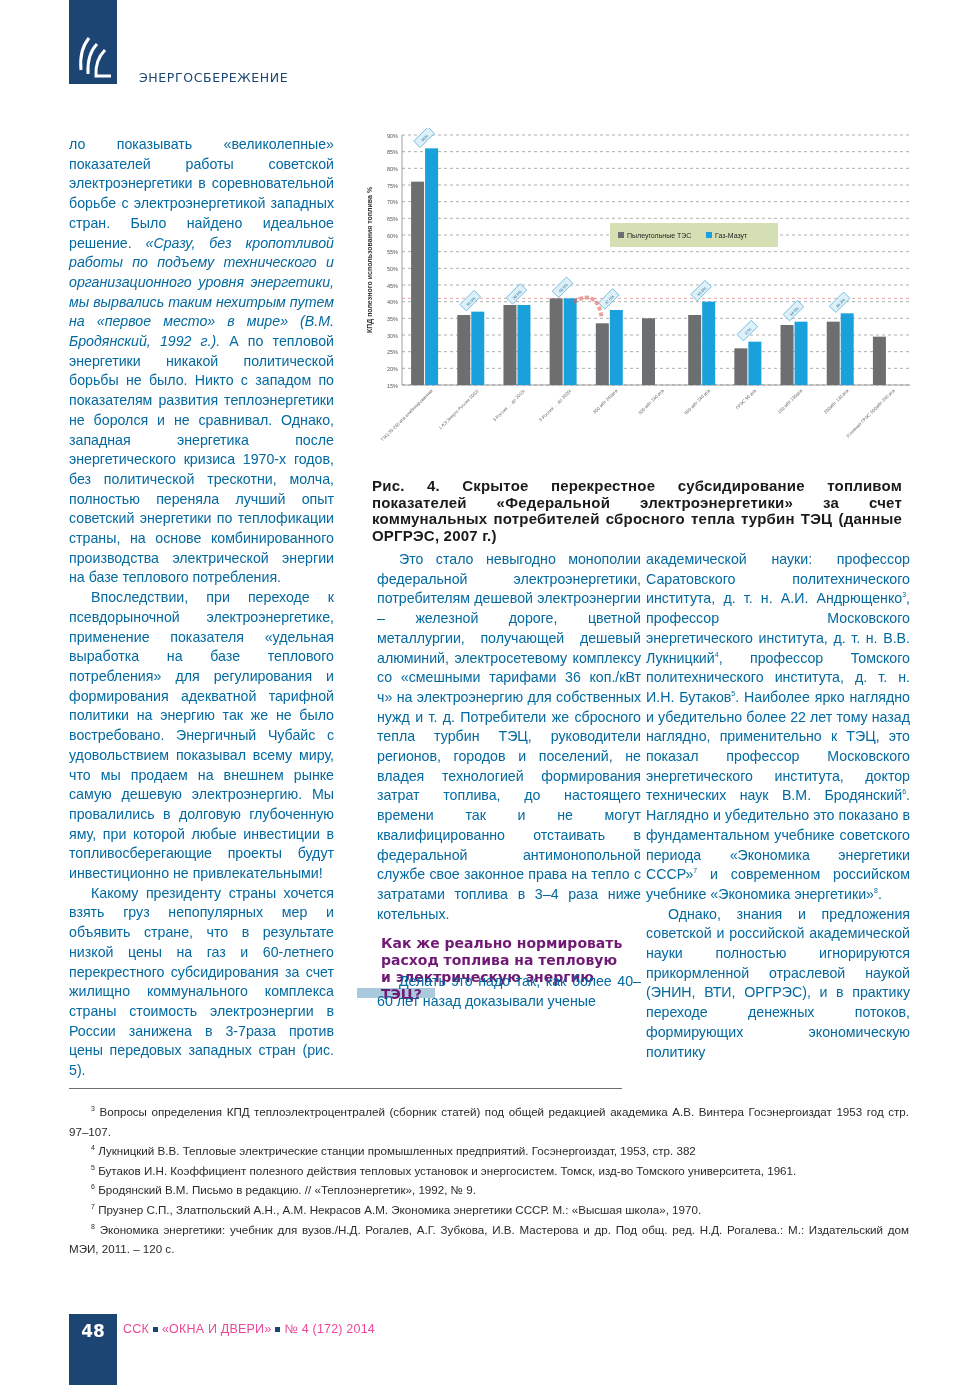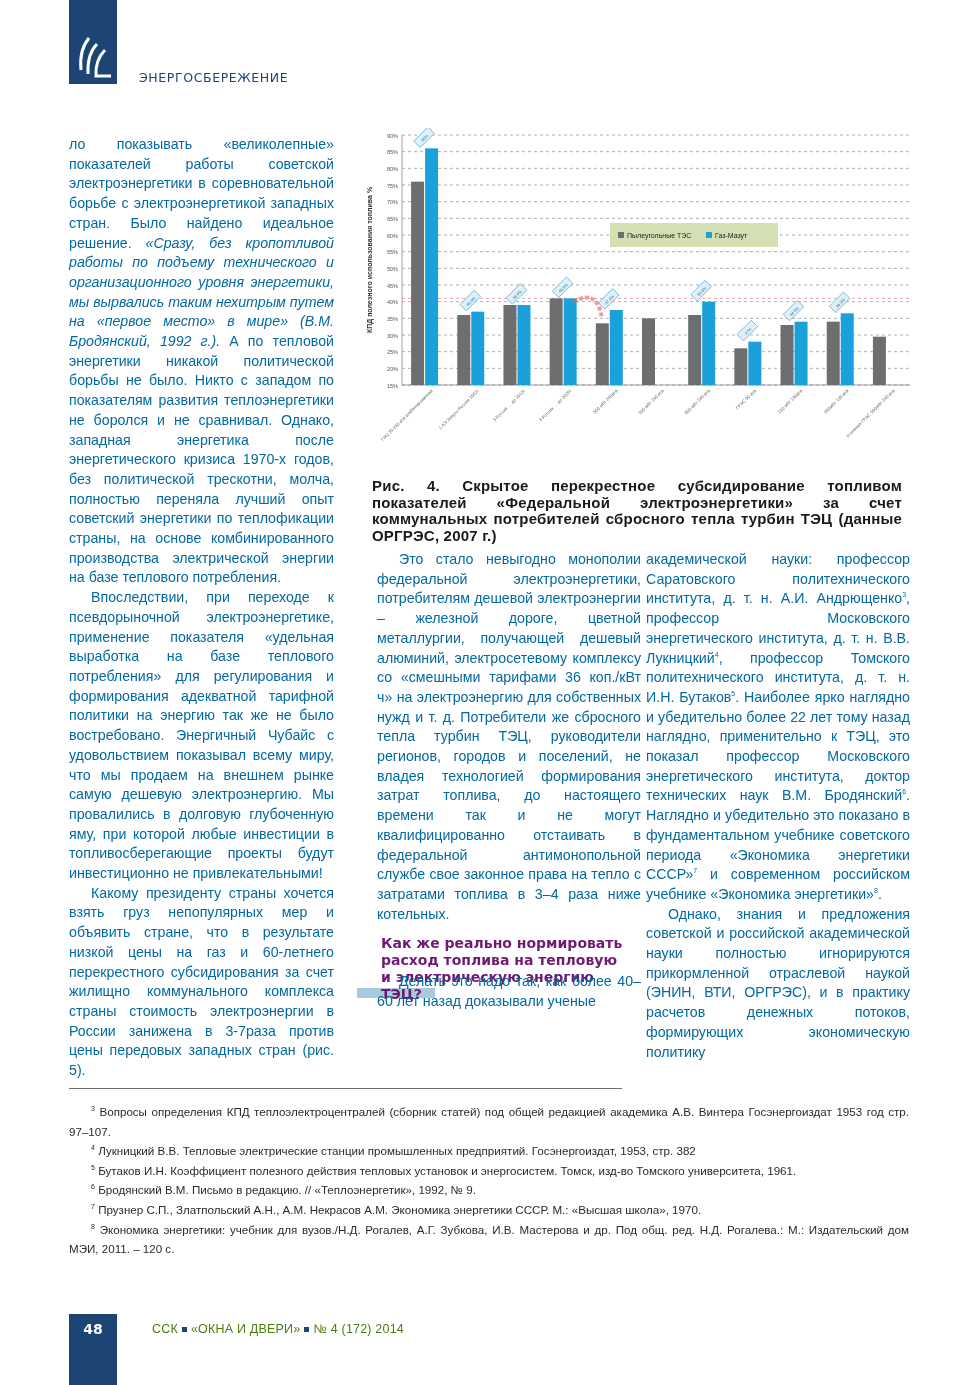--- a/index.html
+++ b/index.html
@@ -17,22 +17,22 @@
   sup { font-size: 7px; vertical-align: super; line-height: 0; }
   .subhead { position: absolute; left: 381px; top: 935px; width: 245px; font-weight: bold; font-size: 14px; line-height: 17px; color: #701a75; font-family: "DejaVu Sans", sans-serif; }
   .subhead-bar { position: absolute; left: 357px; top: 988px; width: 78px; height: 10px; background: #a9c9dc; }
   .col2b { left: 358px; top: 972px; }
   .chart { position: absolute; left: 362px; top: 128px; width: 555px; height: 340px; }
   .fig-caption { position: absolute; left: 372px; top: 478px; width: 530px; font-size: 15px; font-weight: bold; line-height: 16.5px; text-align: justify; color: #1a1a1a; font-family: "Liberation Sans", sans-serif; letter-spacing: 0.2px; }
   .rule { position: absolute; left: 69px; top: 1088px; width: 553px; height: 1px; background: #6e6e6e; }
   .footnotes { position: absolute; left: 69px; top: 1102px; width: 840px; font-size: 11.6px; line-height: 19.6px; color: #2b2a2a; }
   .footnotes p { text-indent: 22px; text-align: justify; }
   .page-block { position: absolute; left: 69px; top: 1314px; width: 48px; height: 71px; background: #1c4574; }
-  .page-num { position: absolute; left: 0; top: 7px; width: 48px; text-align: center; color: #ffffff; font-weight: bold; font-size: 14px; font-family: "DejaVu Sans", sans-serif; }
-  .journal { position: absolute; left: 152px; top: 1322px; font-size: 12.5px; color: #4d7c0f; letter-spacing: 0.2px; }
+  .page-num { position: absolute; left: 0; top: 7px; width: 48px; text-align: center; color: #ffffff; font-weight: bold; font-size: 17px; font-family: "DejaVu Sans", sans-serif; }
+  .journal { position: absolute; left: 123px; top: 1322px; font-size: 12.5px; color: #ec4899; letter-spacing: 0.2px; }
   .journal .sq { display: inline-block; width: 5px; height: 5px; background: #1c4574; margin: 0 4px; vertical-align: middle; }
 </style>
 </head>
 <body>
 
 <div class="logo-block">
   <svg width="38" height="42" viewBox="0 0 38 42">
     <path d="M14 2 Q4 14 6 34" stroke="#fff" stroke-width="3" fill="none"></path>
     <path d="M22 8 Q12 18 13 38" stroke="#fff" stroke-width="3" fill="none"></path>
     <path d="M30 14 Q20 24 21 40 L36 40" stroke="#fff" stroke-width="3" fill="none"></path>
@@ -147,21 +147,21 @@
   <p class="indent">Это стало невыгодно монополии федеральной электроэнергетики, потребителям дешевой электроэнергии – железной дороге, цветной металлургии, получающей дешевый алюминий, электросетевому комплексу со «смешными тарифами 36 коп./кВт ч» на электроэнергию для собственных нужд и т. д. Потребители же сбросного тепла турбин ТЭЦ, руководители регионов, городов и поселений, не владея технологией формирования затрат топлива, до настоящего времени так и не могут квалифицированно отстаивать в федеральной антимонопольной службе свое законное права на тепло с затратами топлива в 3–4 раза ниже котельных.</p>
 </div>
 <div class="subhead-bar"></div>
 <div class="subhead">Как же реально нормировать расход топлива на тепловую и электрическую энергию ТЭЦ?</div>
 <div class="col col2 col2b">
   <p class="indent">Делать это надо так, как более 40–60 лет назад доказывали ученые</p>
 </div>
 
 <div class="col col3">
   <p><span>академической науки: профессор Саратовского политехнического института, д. т. н. А.И. Андрющенко</span><sup>3</sup><span>, профессор Московского энергетического института, д. т. н. В.В. Лукницкий</span><sup>4</sup><span>, профессор Томского политехнического института, д. т. н. И.Н. Бутаков</span><sup>5</sup><span>. Наиболее ярко наглядно и убедительно более 22 лет тому назад наглядно, применительно к ТЭЦ, это показал профессор Московского энергетического института, доктор технических наук В.М. Бродянский</span><sup>6</sup><span>. Наглядно и убедительно это показано в фундаментальном учебнике советского периода «Экономика энергетики СССР»</span><sup>7</sup><span> и современном российском учебнике «Экономика энергетики»</span><sup>8</sup><span>.</span></p>
-  <p class="indent">Однако, знания и предложения советской и российской академической науки полностью игнорируются прикормленной отраслевой наукой (ЭНИН, ВТИ, ОРГРЭС), и в практику расчетов денежных потоков, формирующих экономическую политику</p>
+  <p class="indent">Однако, знания и предложения советской и российской академической науки полностью игнорируются прикормленной отраслевой наукой (ЭНИН, ВТИ, ОРГРЭС), и в практику переходе денежных потоков, формирующих экономическую политику</p>
 </div>
 
 <div class="rule"></div>
 <div class="footnotes">
   <p><sup>3</sup> <span>Вопросы определения КПД теплоэлектроцентралей (сборник статей) под общей редакцией академика А.В. Винтера Госэнергоиздат 1953 год стр. 97–107.</span></p>
   <p><sup>4</sup> <span>Лукницкий В.В. Тепловые электрические станции промышленных предприятий. Госэнергоиздат, 1953, стр. 382</span></p>
   <p><sup>5</sup> <span>Бутаков И.Н. Коэффициент полезного действия тепловых установок и энергосистем. Томск, изд-во Томского университета, 1961.</span></p>
   <p><sup>6</sup> <span>Бродянский В.М. Письмо в редакцию. // «Теплоэнергетик», 1992, № 9.</span></p>
   <p><sup>7</sup> <span>Прузнер С.П., Златпольский А.Н., А.М. Некрасов А.М. Экономика энергетики СССР. М.: «Высшая школа», 1970.</span></p>
   <p><sup>8</sup> <span>Экономика энергетики: учебник для вузов./Н.Д. Рогалев, А.Г. Зубкова, И.В. Мастерова и др. Под общ. ред. Н.Д. Рогалева.: М.: Издательский дом МЭИ, 2011. – 120 с.</span></p>

